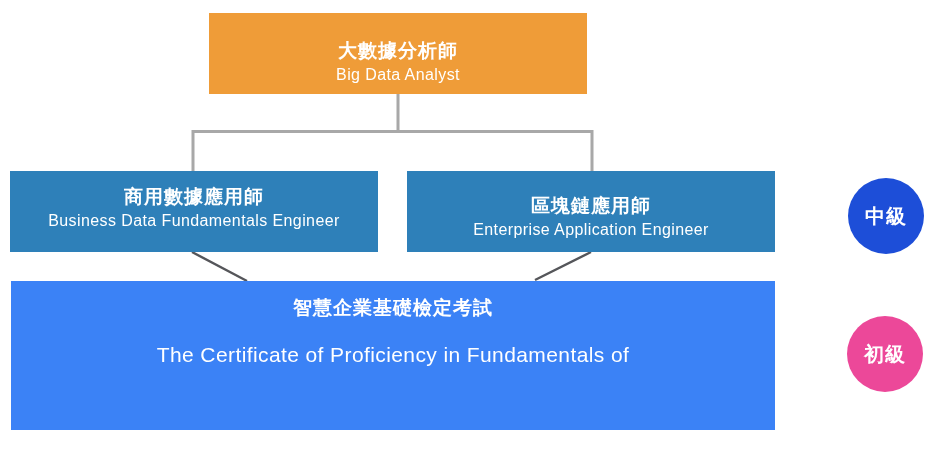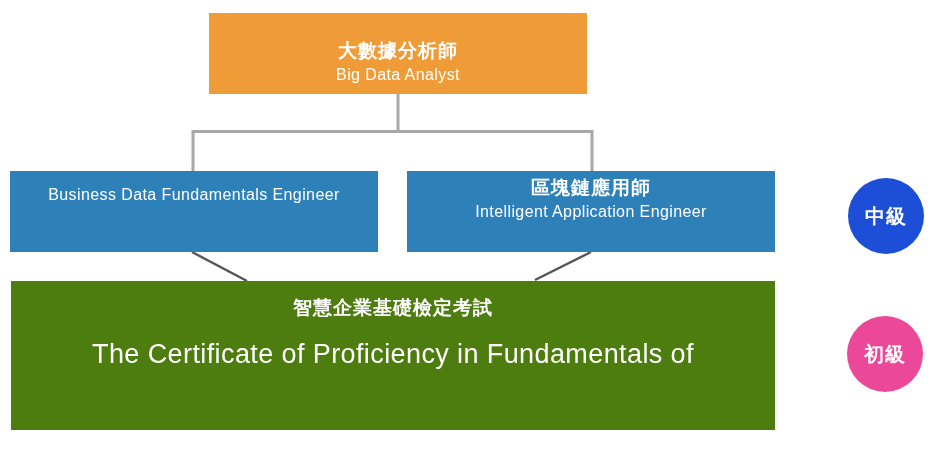--- a/index.html
+++ b/index.html
@@ -27,40 +27,40 @@
     position: absolute;
     box-sizing: border-box;
     color: #ffffff;
     display: flex;
     flex-direction: column;
     align-items: center;
     text-align: center;
   }
   .node-top   { left: 209px; top: 13px;  width: 378px; height: 81px;  padding-top: 25px; }
   .node-left  { left: 10px;  top: 171px; width: 368px; height: 81px;  padding-top: 13px; }
-  .node-right { left: 407px; top: 171px; width: 368px; height: 81px;  padding-top: 4px; }
+  .node-right { left: 407px; top: 171px; width: 368px; height: 81px;  padding-top: 22px; }
   .node-base  { left: 11px;  top: 281px; width: 764px; height: 149px; padding-top: 14px; }
   .zh-title {
     font-weight: 700;
     font-size: 19px;
     line-height: 26px;
     letter-spacing: 1px;
     white-space: nowrap;
   }
   .en-subtitle {
     font-weight: 400;
     font-size: 16px;
     line-height: 22px;
     letter-spacing: 0.4px;
     white-space: nowrap;
   }
   .base-en {
     margin-top: 16px;
     font-weight: 400;
-    font-size: 27px;
+    font-size: 21px;
     line-height: 35px;
     letter-spacing: 0.4px;
   }
   .badge {
     position: absolute;
     width: 76px;
     height: 76px;
     border-radius: 50%;
     display: flex;
     align-items: center;
@@ -82,29 +82,30 @@
     <path d="M398,94 L398,131.5 M193,171 L193,131.5 L592,131.5 L592,171" fill="none" stroke-width="3" style="stroke: rgb(168, 168, 168);"></path>
     <path d="M192,252 L247,281 M591,252 L535,280" fill="none" stroke-width="2.4" style="stroke: rgb(85, 86, 90);"></path>
   </svg>
 
   <div class="node node-top" style="background-color: rgb(239, 156, 56);">
     <div class="zh-title">大數據分析師</div>
     <div class="en-subtitle">Big Data Analyst</div>
   </div>
 
   <div class="node node-left" style="background-color: rgb(46, 128, 185);">
+    <div class="zh-title">商用數據應用師</div>
     <div class="en-subtitle">Business Data Fundamentals Engineer</div>
   </div>
 
   <div class="node node-right" style="background-color: rgb(46, 128, 185);">
     <div class="zh-title">區塊鏈應用師</div>
-    <div class="en-subtitle">Intelligent Application Engineer</div>
+    <div class="en-subtitle">Enterprise Application Engineer</div>
   </div>
 
-  <div class="node node-base" style="background-color: #4d7c0f;">
+  <div class="node node-base" style="background-color: #3b82f6;">
     <div class="zh-title">智慧企業基礎檢定考試</div>
     <div class="base-en">
       <div>The Certificate of Proficiency in Fundamentals of</div>
     </div>
   </div>
 
   <div class="badge badge-intermediate" style="background-color: #1d4ed8;">
     <span>中級</span>
   </div>
 

